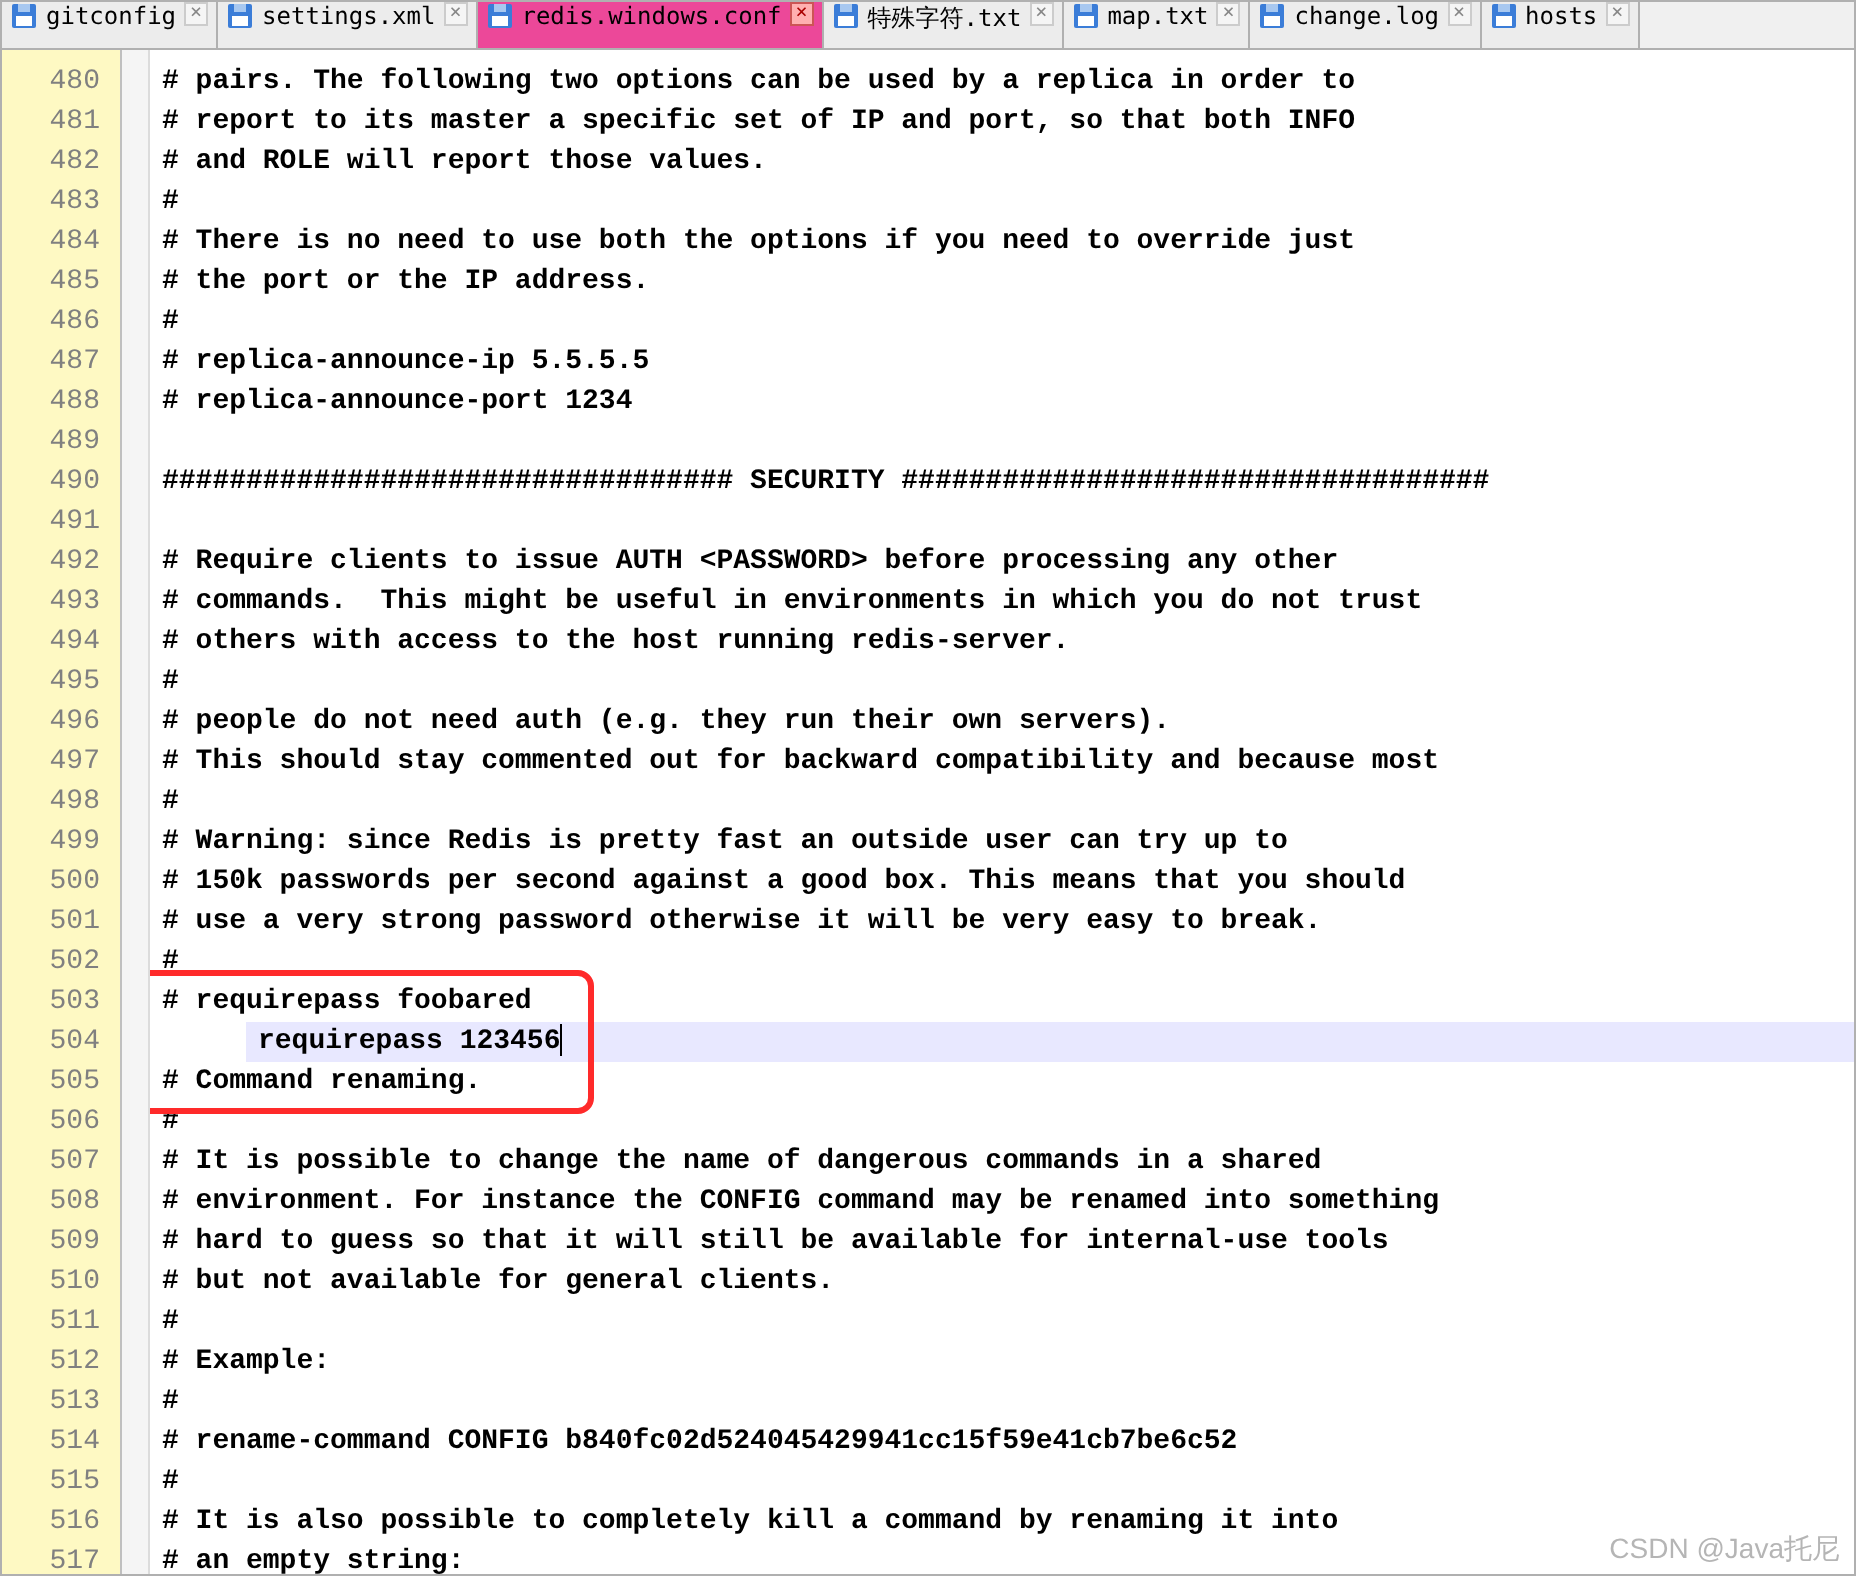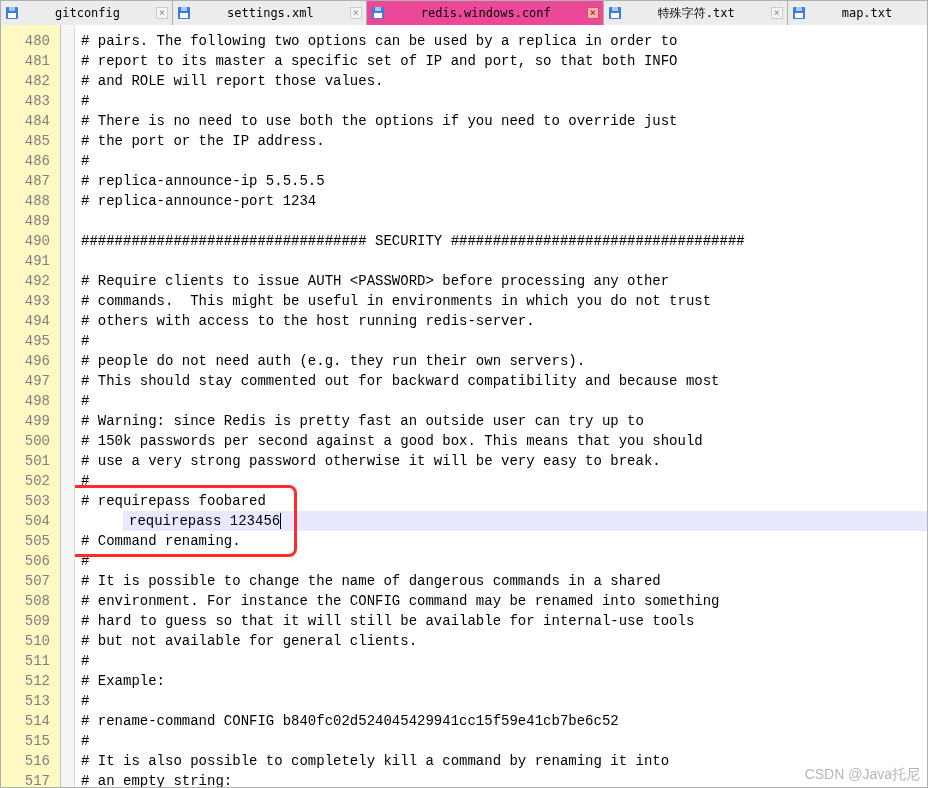--- a/index.html
+++ b/index.html
@@ -16,27 +16,26 @@
     display: flex;
     background: #f0f0f0;
     border-bottom: 1px solid #b0b0b0;
     height: 24px;
     align-items: stretch;
     font-family: "SimSun", "Microsoft YaHei", monospace;
     font-size: 12px;
   }
   .tab {
     display: flex;
-    align-items: center;
-    padding: 12px 4px;
+    align-items: flex-start;
+    padding: 0 4px;
     border-right: 1px solid #b0b0b0;
     background: #ececec;
     white-space: nowrap;
     cursor: pointer;
-    gap: 32px;
   }
   .tab.active { background: #ec4899; }
   .tab .icon { width: 14px; height: 14px; margin-right: 4px; display: inline-flex; }
   .tab .close {
     width: 12px; height: 12px; margin-left: 4px;
     display: inline-flex; align-items: center; justify-content: center;
     font-size: 10px; color: #888; border: 1px solid #ccc; line-height: 1;
     background: #f5f5f5;
   }
   .tab .close.mod { background: #ffb0b0; border-color:#cc5555; color:#a00; }
@@ -69,20 +68,21 @@
     padding-top: 6px;
     position: relative;
     overflow: hidden;
   }
   .line {
     height: 20px;
     line-height: 20px;
     padding-left: 6px;
     white-space: pre;
     position: relative;
+    font-weight: bold;
   }
   .line.current { background: #e8e8ff; margin-left: 48px; }
   .hl-box {
     position: absolute;
     border: 3px solid #ff2a2a;
     border-radius: 8px;
     pointer-events: none;
     z-index: 5;
   }
   .cursor {

